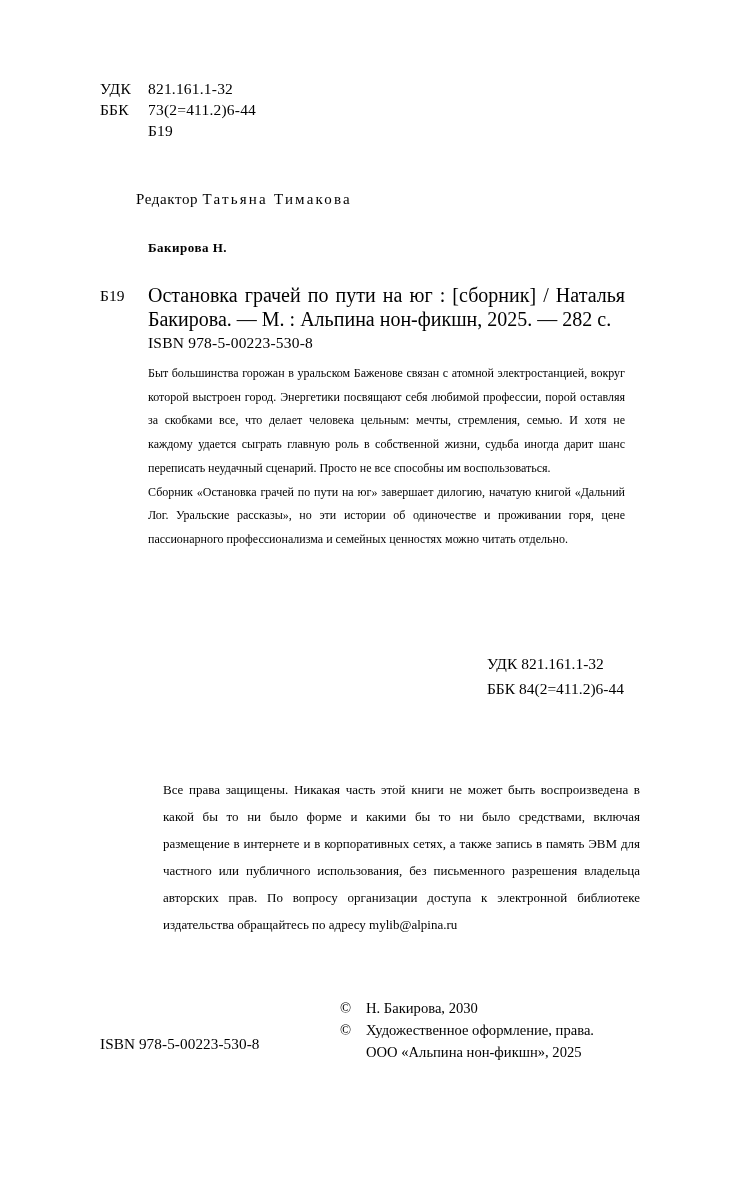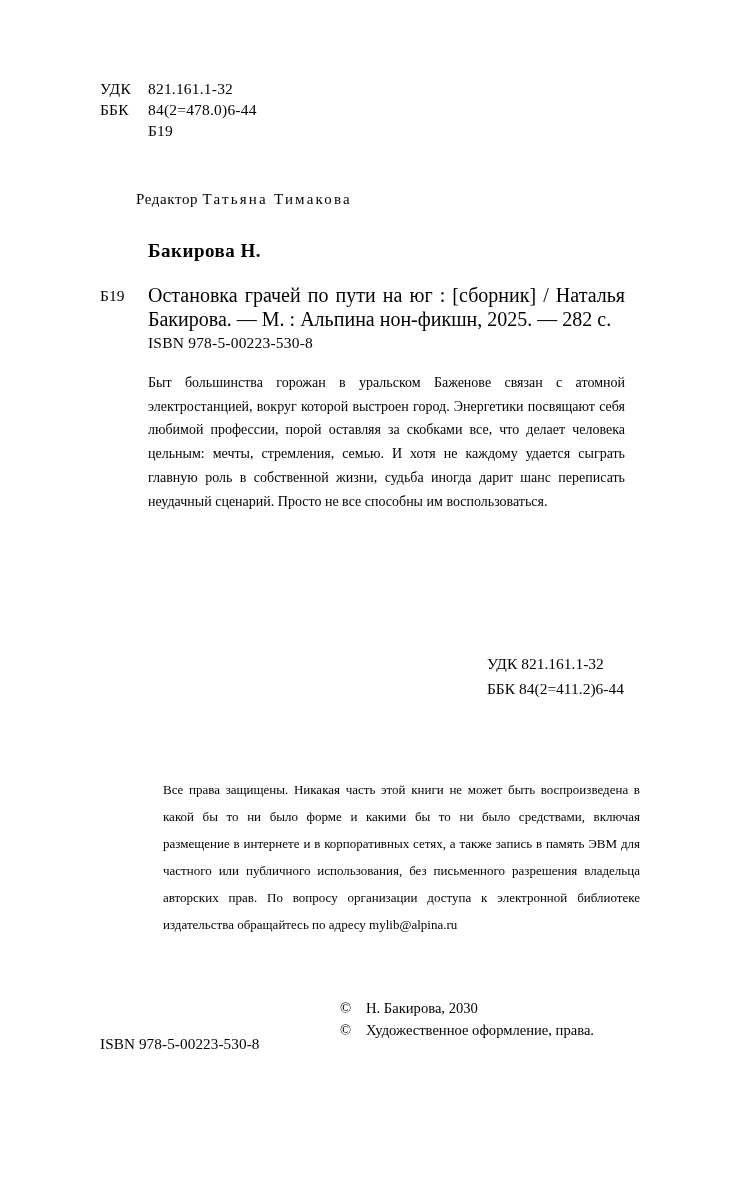--- a/index.html
+++ b/index.html
@@ -49,21 +49,21 @@
   }
   .editor-name {
     letter-spacing: 2.2px;
   }
 
   
   .author-line {
     position: absolute;
     left: 148px;
     top: 240px;
-    font-size: 19px;
+    font-size: 13px;
     font-weight: bold;
     letter-spacing: 0.5px;
   }
 
   
   .biblio {
     position: absolute;
     left: 100px;
     top: 284px;
     width: 525px;
@@ -89,23 +89,23 @@
     left: 148px;
     top: 334px;
     font-size: 15.5px;
     letter-spacing: 0.2px;
   }
 
   
   .annotation {
     position: absolute;
     left: 148px;
-    top: 371px;
+    top: 362px;
     width: 477px;
-    font-size: 14px;
+    font-size: 12px;
     line-height: 23.7px;
     text-align: justify;
   }
   .annotation p {
     margin: 0;
     text-indent: 0;
   }
   .annotation p + p {
     margin-top: 0;
   }
@@ -156,59 +156,61 @@
     letter-spacing: 0.1px;
   }
 </style>
 </head>
 <body>
 
 <div class="page">
 
   <div class="udk-block">
     <div class="udk-row"><span class="udk-label">УДК</span><span>821.161.1-32</span></div>
-    <div class="udk-row"><span class="udk-label">ББК</span><span>84(2=478.0)6-44</span></div>
+    <div class="udk-row"><span class="udk-label">ББК</span><span>73(2=411.2)6-44</span></div>
     <div class="udk-row"><span class="udk-label"></span><span>Б19</span></div>
   </div>
 
   <div class="editor-line">
     <span>Редактор</span><span> </span><span class="editor-name">Татьяна  Тимакова</span>
   </div>
 
   <div class="author-line">Бакирова Н.</div>
 
   <div class="biblio">
     <div class="biblio-row">
       <div class="biblio-code">Б19</div>
       <div class="biblio-text">Остановка грачей по пути на юг : [сборник] / Наталья Бакирова. — М. : Альпина нон-фикшн, 2025. — 282 с.</div>
     </div>
   </div>
 
   <div class="isbn-line">ISBN 978-5-00223-530-8</div>
 
   <div class="annotation">
     <p>Быт большинства горожан в уральском Баженове связан с атомной электростанцией, вокруг которой выстроен город. Энергетики посвящают себя любимой профессии, порой оставляя за скобками все, что делает человека цельным: мечты, стремления, семью. И хотя не каждому удается сыграть главную роль в собственной жизни, судьба иногда дарит шанс переписать неудачный сценарий. Просто не все способны им воспользоваться.</p>
+    <p>Сборник «Остановка грачей по пути на юг» завершает дилогию, начатую книгой «Дальний Лог. Уральские рассказы», но эти истории об одиночестве и проживании горя, цене пассионарного профессионализма и семейных ценностях можно читать отдельно.</p>
   </div>
 
   <div class="udk-bottom">
     <div>УДК 821.161.1-32</div>
     <div>ББК 84(2=411.2)6-44</div>
   </div>
 
   <div class="legal">Все права защищены. Никакая часть этой книги не может быть воспроизведена в какой бы то ни было форме и какими бы то ни было средствами, включая размещение в интернете и в корпоративных сетях, а также запись в память ЭВМ для частного или публичного использования, без письменного разрешения владельца авторских прав. По вопросу организации доступа к электронной библиотеке издательства обращайтесь по адресу mylib@alpina.ru</div>
 
   <div class="copyright">
     <div class="c-row">
       <span class="c-sym">©</span>
       <span>Н. Бакирова, 2030</span>
     </div>
     <div class="c-row">
       <span class="c-sym">©</span>
       <span>Художественное оформление, права.</span>
     </div>
     <div class="c-row">
       <span class="c-sym"></span>
+      <span>ООО «Альпина нон-фикшн», 2025</span>
     </div>
   </div>
 
   <div class="isbn-bottom">ISBN 978-5-00223-530-8</div>
 
 </div>
 
 </body></html>

